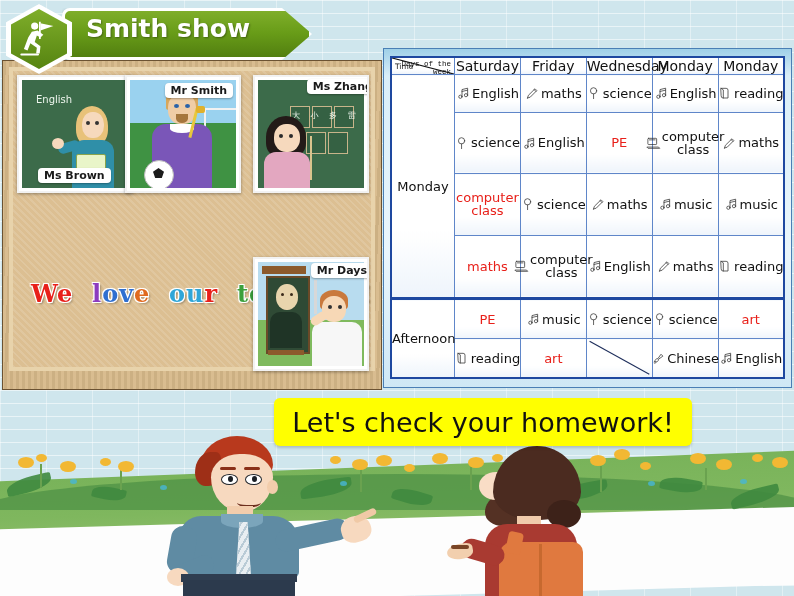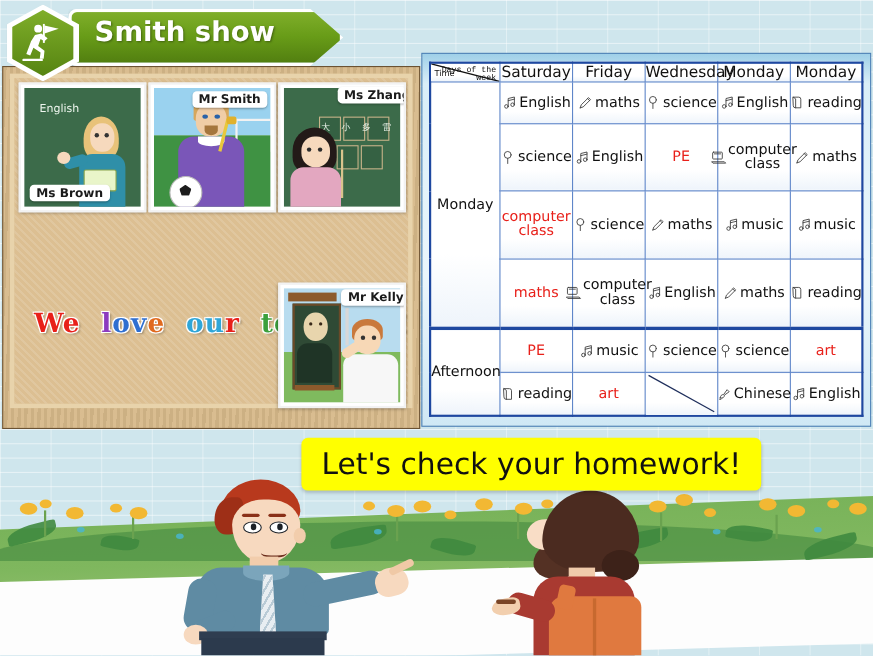--- a/index.html
+++ b/index.html
@@ -276,24 +276,24 @@
         <div class="chalktxt" style="left:14px;top:14px;">English</div>
         <div style="position:absolute;left:54px;top:26px;width:32px;height:40px;background:#e8c279;border-radius:50% 50% 40% 40%;"></div>
         <div style="position:absolute;left:60px;top:32px;width:22px;height:26px;background:#f6d9bd;border-radius:46%;"></div>
         <div style="position:absolute;left:64px;top:41px;width:4px;height:4px;background:#333;border-radius:50%;"></div>
         <div style="position:absolute;left:73px;top:41px;width:4px;height:4px;background:#333;border-radius:50%;"></div>
         <div style="position:absolute;left:50px;top:60px;width:42px;height:54px;background:#2f8fa8;border-radius:12px 12px 0 0;"></div>
         <div style="position:absolute;left:54px;top:74px;width:28px;height:18px;background:#e9f5c9;border:1px solid #8aa44c;border-radius:2px;"></div>
         <div style="position:absolute;left:36px;top:62px;width:22px;height:10px;background:#2f8fa8;border-radius:6px;transform:rotate(-16deg);"></div>
         <div style="position:absolute;left:30px;top:58px;width:12px;height:11px;background:#f6d9bd;border-radius:50%;"></div>
       </div>
-      <div class="nametag" style="left:8px;bottom:8px;">Ms Brown</div>
+      <div class="nametag" style="left:19px;bottom:8px;">Ms Brown</div>
     </div>
 
-    <div class="photo" style="left:122px;top:4px;width:112px;height:114px;">
+    <div class="photo" style="left:112px;top:4px;width:112px;height:114px;">
       <div class="pad">
         <div style="position:absolute;left:0;top:0;width:100%;height:40%;background:#9ad2ef;"></div>
         <div style="position:absolute;left:0;top:40%;width:100%;height:60%;background:#3f9243;"></div>
         <div style="position:absolute;left:74px;top:28px;width:30px;height:28px;border:2px solid #f2f2f2;border-bottom:none;"></div>
         <div style="position:absolute;left:36px;top:8px;width:32px;height:22px;background:#d7a75c;border-radius:50% 50% 10% 10%;"></div>
         <div style="position:absolute;left:38px;top:14px;width:28px;height:30px;background:#f0cda6;border-radius:44%;"></div>
         <div style="position:absolute;left:44px;top:24px;width:5px;height:4px;background:#2a62a8;border-radius:50%;"></div>
         <div style="position:absolute;left:55px;top:24px;width:5px;height:4px;background:#2a62a8;border-radius:50%;"></div>
         <div style="position:absolute;left:46px;top:34px;width:12px;height:9px;background:#a5763d;border-radius:0 0 50% 50%;"></div>
         <div style="position:absolute;left:22px;top:44px;width:60px;height:70px;background:#7a56b8;border-radius:14px 14px 0 0;"></div>
@@ -342,21 +342,21 @@
         <div style="position:absolute;left:12px;top:50px;width:32px;height:36px;background:#1f3426;border-radius:10px 10px 0 0;"></div>
         <div style="position:absolute;left:10px;top:88px;width:36px;height:5px;background:#8c5a2c;"></div>
         <div style="position:absolute;left:62px;top:28px;width:28px;height:20px;background:#c9793c;border-radius:50% 50% 20% 20%;"></div>
         <div style="position:absolute;left:64px;top:34px;width:24px;height:26px;background:#f7d8b6;border-radius:46%;"></div>
         <div style="position:absolute;left:70px;top:43px;width:4px;height:4px;background:#333;border-radius:50%;"></div>
         <div style="position:absolute;left:80px;top:43px;width:4px;height:4px;background:#333;border-radius:50%;"></div>
         <div style="position:absolute;left:54px;top:60px;width:50px;height:50px;background:#f7f7f7;border-radius:10px 10px 0 0;"></div>
         <div style="position:absolute;left:56px;top:18px;width:3px;height:34px;background:#d8d8d8;"></div>
         <div style="position:absolute;left:52px;top:52px;width:18px;height:9px;background:#f7d8b6;border-radius:5px;transform:rotate(-34deg);"></div>
       </div>
-      <div class="nametag" style="right:-6px;top:4px;">Mr Kelly</div>
+      <div class="nametag" style="right:-6px;top:4px;">Mr Days</div>
     </div>
 
   </div>
 </div>
 
 <div id="tt">
   <table>
     <thead>
       <tr>
         <th class="corner" style="width:62px;">

